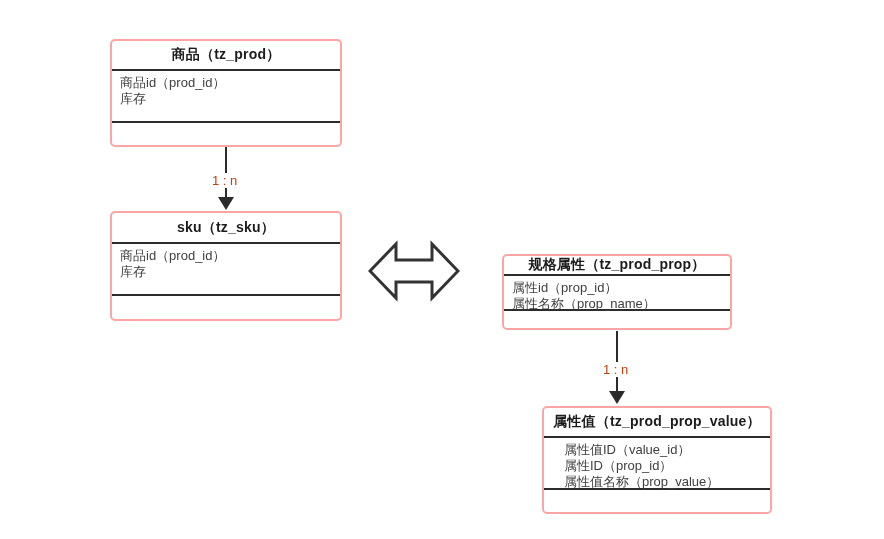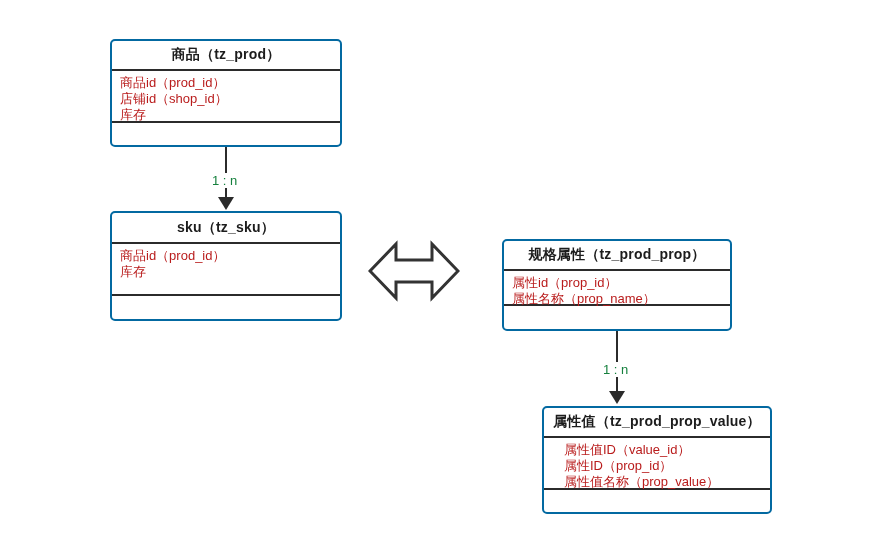--- a/index.html
+++ b/index.html
@@ -15,21 +15,21 @@
     width: 884px;
     height: 539px;
     background: #ffffff;
     overflow: hidden;
   }
 
   
   .entity {
     position: absolute;
     box-sizing: border-box;
-    border: 2px solid #0369a1;
+    border: 2px solid #fca5a5;
     border-radius: 5px;
     background: #ffffff;
     display: flex;
     flex-direction: column;
   }
   .entity-title {
     text-align: center;
     font-weight: bold;
     font-size: 14px;
     color: #1c1c1c;
@@ -40,40 +40,40 @@
     justify-content: center;
     box-sizing: border-box;
   }
   .entity-fields {
     border-bottom: 2px solid #2b2b2b;
     box-sizing: border-box;
     padding: 4px 0 5px 8px;
   }
   .field {
     font-size: 13px;
-    color: #b91c1c;
+    color: #404040;
     line-height: 16px;
     white-space: nowrap;
   }
   .entity-footer {
     flex: 1 1 auto;
     box-sizing: border-box;
     min-height: 22px;
   }
 
   
   #box-prod      { left: 110px; top: 39px;  width: 232px; height: 108px; }
   #box-prod .entity-title  { height: 30px; }
   #box-prod .entity-fields { height: 52px; }
 
   #box-sku       { left: 110px; top: 211px; width: 232px; height: 110px; }
   #box-sku .entity-title   { height: 31px; }
   #box-sku .entity-fields  { height: 52px; }
 
-  #box-prop      { left: 502px; top: 239px; width: 230px; height: 92px; }
+  #box-prop      { left: 502px; top: 254px; width: 230px; height: 76px; }
   #box-prop .entity-title  { height: 30px; }
   #box-prop .entity-fields { height: 35px; }
 
   #box-propvalue { left: 502px; top: 406px; width: 230px; height: 108px; margin-left: 40px; }
   #box-propvalue .entity-title  { height: 30px; }
   #box-propvalue .entity-fields { height: 52px; padding-left: 20px; }
 
   
   .connector {
     position: absolute;
@@ -87,21 +87,21 @@
     position: absolute;
     width: 0;
     height: 0;
     border-left: 8px solid transparent;
     border-right: 8px solid transparent;
     border-top: 13px solid #2b2b2b;
   }
   .conn-label {
     position: absolute;
     font-size: 13px;
-    color: #15803d;
+    color: #c2410c;
     white-space: nowrap;
     background: #ffffff;
     padding: 0 1px;
     line-height: 15px;
   }
 
   
   #conn-prod-sku { left: 0; top: 0; }
   #conn-prod-sku .conn-line  { left: 225px; top: 147px; height: 52px; }
   #conn-prod-sku .conn-head  { left: 218px; top: 197px; }
@@ -125,21 +125,20 @@
 </style>
 </head>
 <body>
 
 <div id="canvas">
 
   <div class="entity" id="box-prod">
     <div class="entity-title">商品（tz_prod）</div>
     <div class="entity-fields">
       <div class="field">商品id（prod_id）</div>
-      <div class="field">店铺id（shop_id）</div>
       <div class="field">库存</div>
     </div>
     <div class="entity-footer"></div>
   </div>
 
   <div class="entity" id="box-sku">
     <div class="entity-title">sku（tz_sku）</div>
     <div class="entity-fields">
       <div class="field">商品id（prod_id）</div>
       <div class="field">库存</div>

